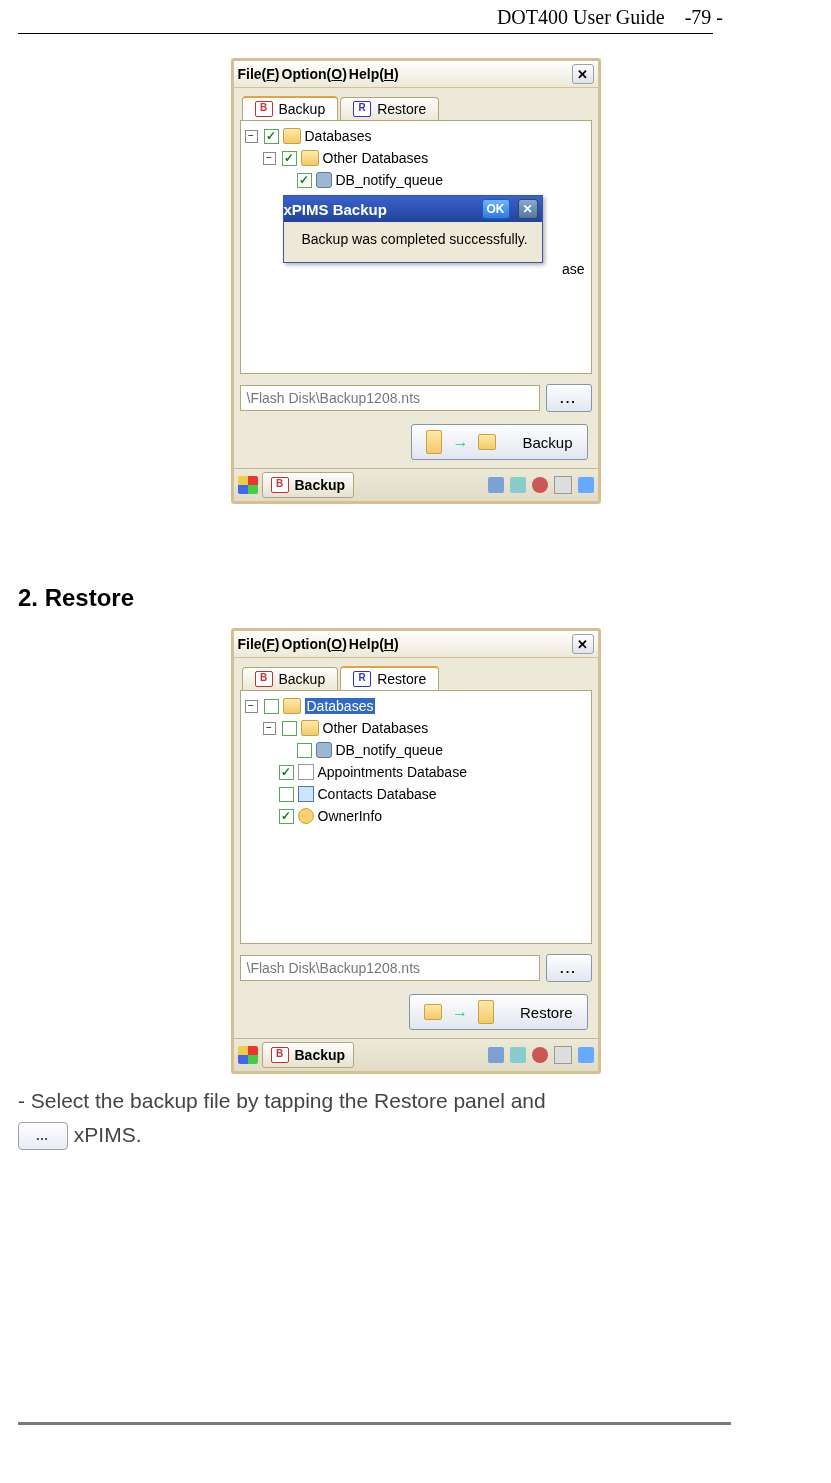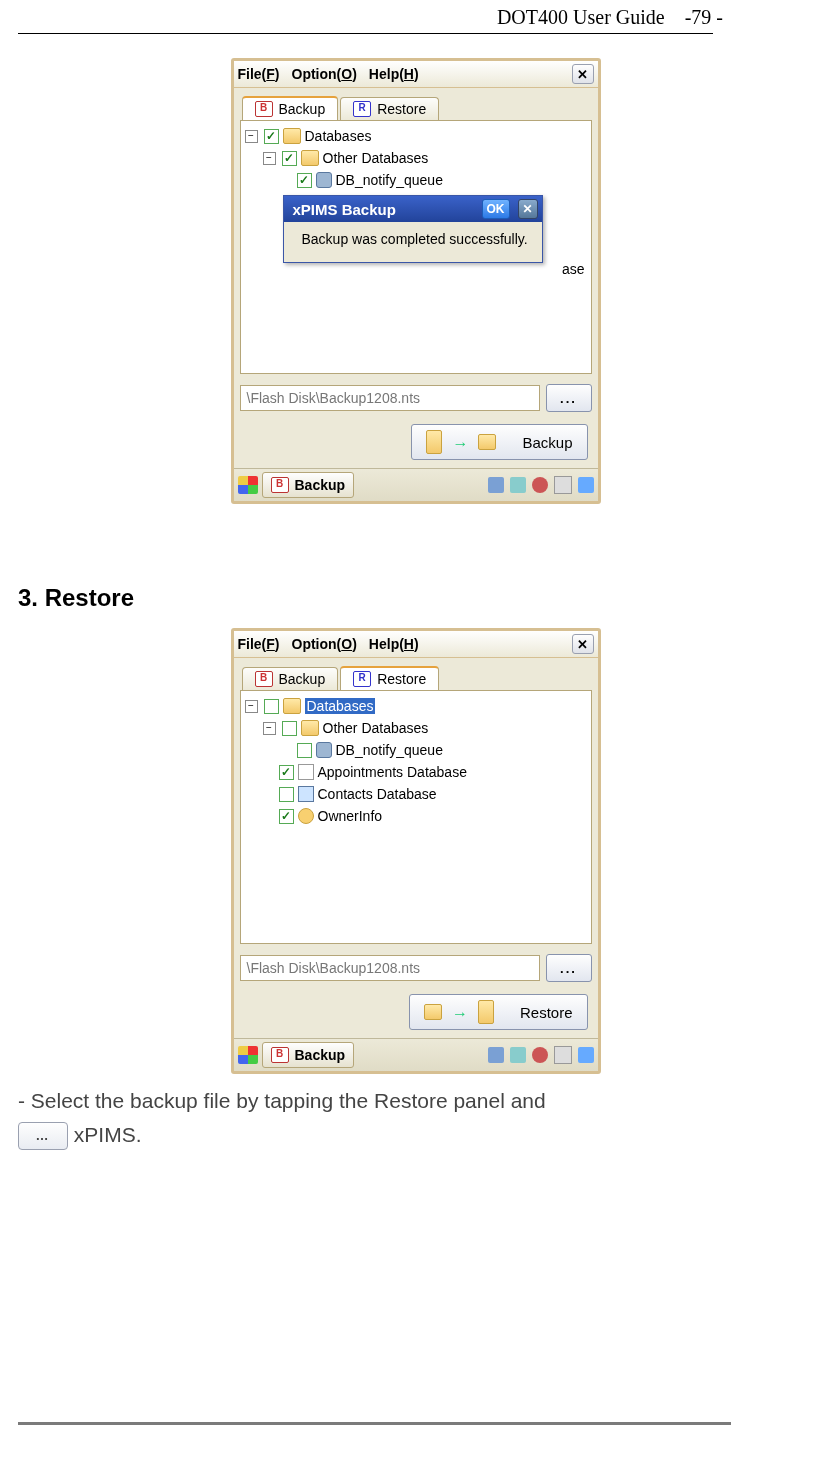--- a/index.html
+++ b/index.html
@@ -77,21 +77,21 @@
     background: #ece9d8;
     font-family: Tahoma, Verdana, sans-serif;
     font-size: 14px;
   }
   .menubar {
     display: flex;
     align-items: center;
     background: linear-gradient(#fff,#ece9d8);
     height: 26px;
     padding: 0 4px;
-    gap: 12px;
+    gap: 2px;
     border-bottom: 1px solid #d6bf92;
     font-weight: bold;
     font-size: 14px;
   }
   .menubar .spacer { flex: 1; }
   .menubar .close-x {
     border: 1px solid #9aa0b0;
     border-radius: 3px;
     width: 20px; height: 18px;
     display: inline-flex; align-items: center; justify-content: center;
@@ -250,21 +250,21 @@
     width: 258px;
     background:#ece9d8;
     border:1px solid #3a56a7;
     box-shadow: 2px 2px 4px rgba(0,0,0,.3);
     font-size:14px;
   }
   .popup-title {
     background: linear-gradient(#3a62c9,#22439a);
     color:#fff;
     display:flex;align-items:center;
-    padding: 3px 4px 3px 9px;
+    padding: 3px 4px 3px 0;
     gap:8px;
     font-weight:bold;
     font-size: 15px;
   }
   .popup-title .spacer{flex:1;}
   .popup-ok {
     background:linear-gradient(#6fb2ff,#2d7ae6);
     border:1px solid #1d5db8;border-radius:3px;
     color:#fff;font-weight:bold;
     padding:0 4px;font-size:12px;height:18px;
@@ -374,21 +374,21 @@
       <span class="tray">
         <span class="t" style="background:#7aa0d4;border-radius:2px;"></span>
         <span class="t" style="background:#8cc;border-radius:2px;"></span>
         <span class="t" style="background:#c55;border-radius:50%;"></span>
         <span class="t" style="background:#ddd;border:1px solid #999;"></span>
         <span class="t" style="background:#6af;border-radius:2px;"></span>
       </span>
     </div>
   </div>
 
-  <div class="section-heading">3. Restore</div>
+  <div class="section-heading">2. Restore</div>
 
   <div class="win">
     <div class="menubar">
       <span class="menu-item"><span>File(</span><span class="ul">F</span><span>)</span></span>
       <span class="menu-item"><span>Option(</span><span class="ul">O</span><span>)</span></span>
       <span class="menu-item"><span>Help(</span><span class="ul">H</span><span>)</span></span>
       <span class="spacer"></span>
       <span class="close-x">✕</span>
     </div>
     <div class="tabbar">

